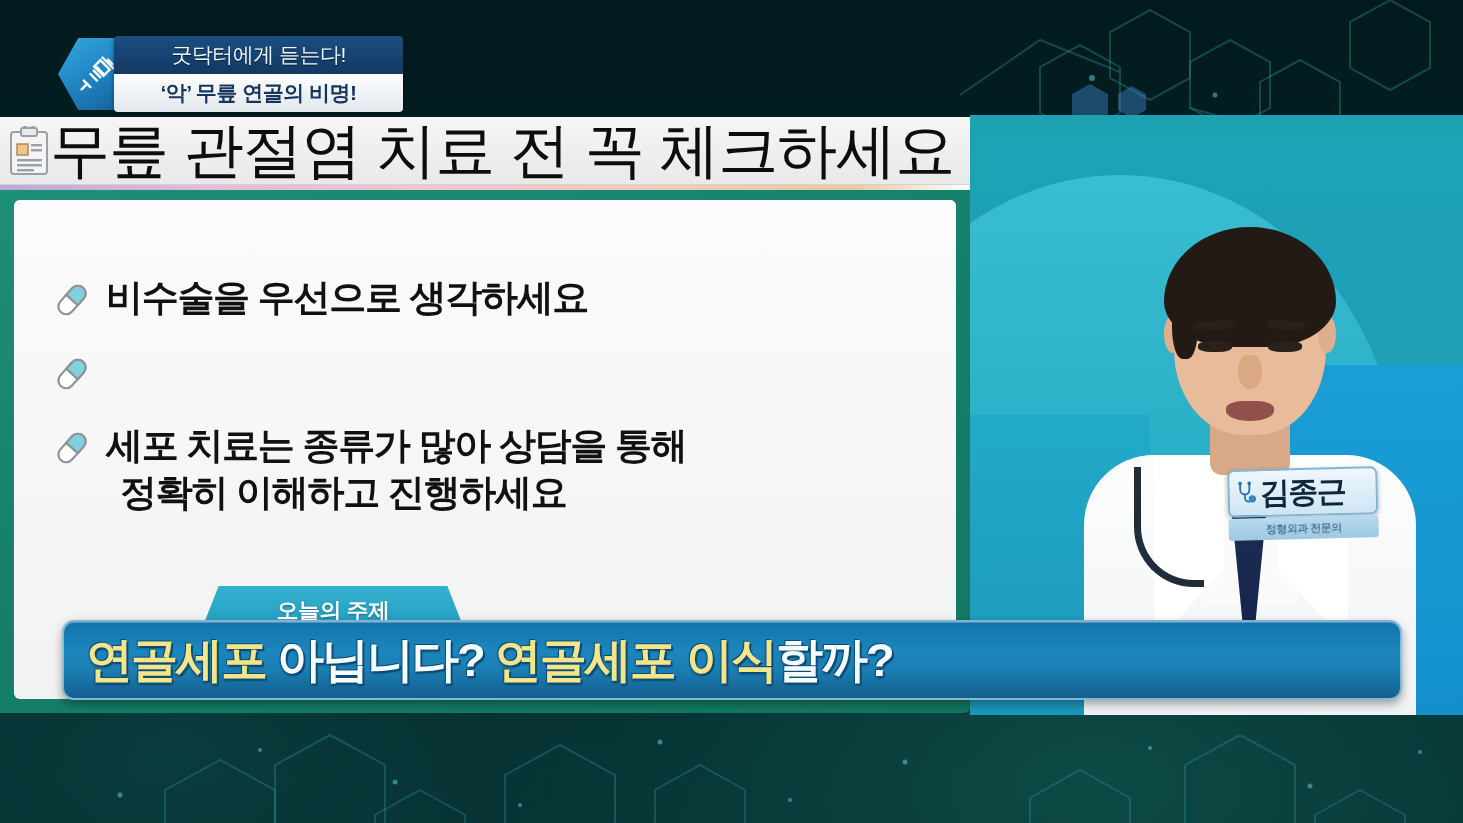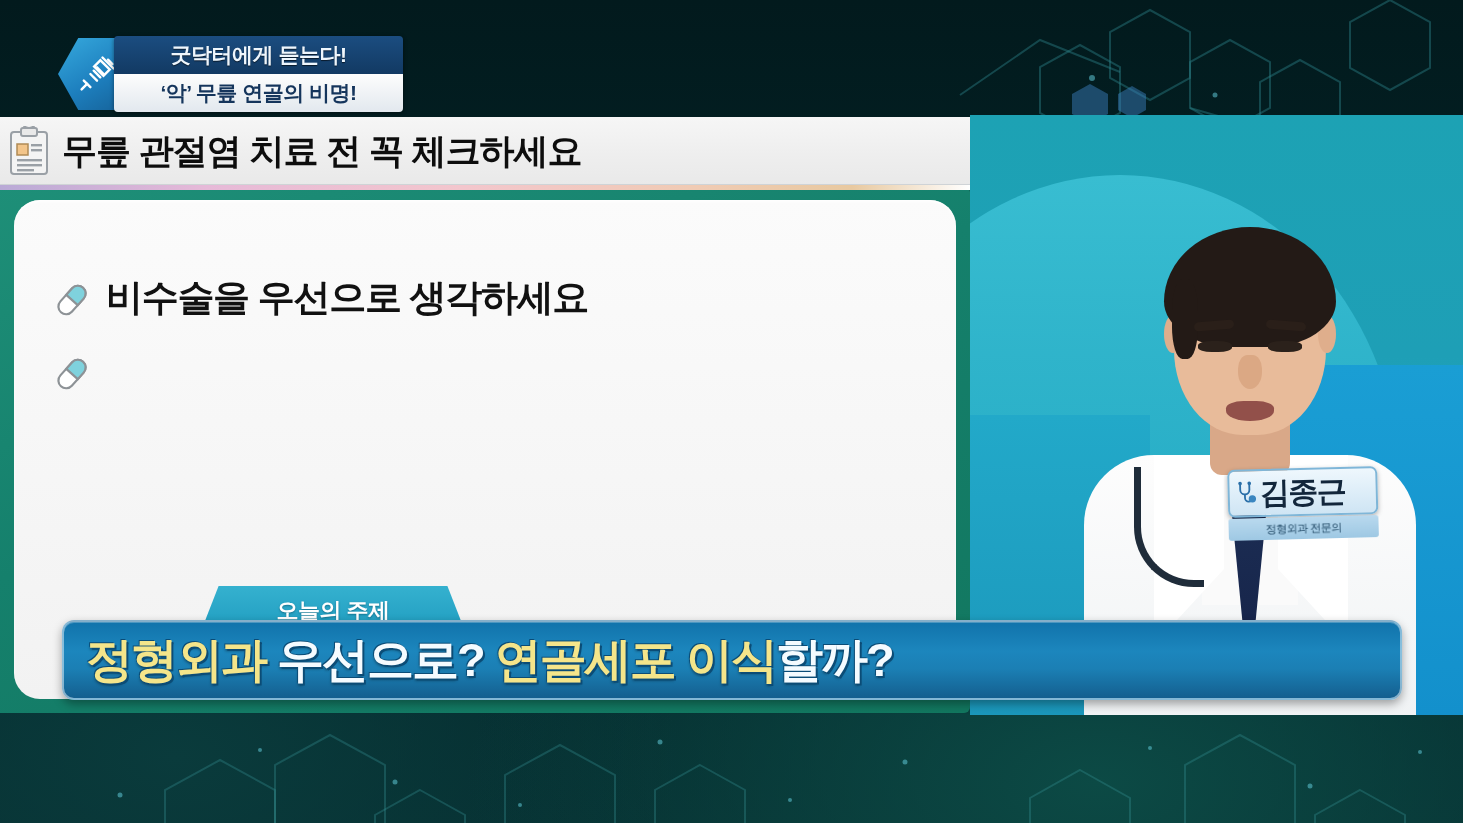--- a/index.html
+++ b/index.html
@@ -34,21 +34,21 @@
   }
   #badge .hex svg { width:44px; height:44px; transform:rotate(0deg); }
   #badge .lines {
     position:absolute; left:56px; top:0; width:289px; height:76px;
     border-radius:4px; overflow:hidden;
     box-shadow:0 1px 4px rgba(0,0,0,.45);
   }
   #badge .l1 {
     height:38px;
     background:linear-gradient(180deg,#1b4d80 0%,#123a63 100%);
-    color:#eef6fd; font-size:21px; font-weight:bold;
+    color:#eef6fd; font-size:21px; font-weight:normal;
     display:flex; align-items:center; justify-content:center;
     letter-spacing:-0.5px;
     text-shadow:0 1px 1px rgba(0,0,0,.6);
   }
   #badge .l2 {
     height:38px;
     background:linear-gradient(180deg,#fdfdfd 0%,#e2e8ee 100%);
     color:#15355c; font-size:21px; font-weight:bold;
     display:flex; align-items:center; justify-content:center;
     letter-spacing:-0.5px;
@@ -57,40 +57,40 @@
   
   #frame {
     position:absolute; left:-14px; top:186px; width:984px; height:527px;
     background:linear-gradient(160deg,#1e8f78 0%,#15806c 45%,#12775f 100%);
     border-radius:6px;
     z-index:4;
   }
   #panel {
     position:absolute; left:28px; top:14px; right:14px; bottom:14px;
     background:linear-gradient(180deg,#fbfbfb 0%,#f2f2f2 100%);
-    border-radius:26px;
+    border-radius:6px;
     box-shadow:inset 0 2px 3px rgba(255,255,255,.9);
     padding-left:12px;
   }
 
   
   #headerbar {
     position:absolute; left:-10px; top:117px; width:980px; height:68px;
     background:linear-gradient(180deg,#f6f6f6 0%,#eeeeee 55%,#e9e9e9 100%);
     z-index:6;
     display:flex; align-items:center;
     box-shadow:0 -1px 0 #cfd3d6 inset;
   }
   #headerbar::after {
     content:""; position:absolute; left:0; bottom:-5px; width:100%; height:5px;
     background:linear-gradient(90deg,#b7a9d6 0%,#e6b9d8 22%,#f3c6cd 48%,#f0cbb4 72%,#e8c9a0 88%,#ffffff 100%);
   }
   #clipboard-icon { margin-left:18px; width:42px; height:50px; flex:0 0 auto; }
   #header-title {
-    margin-left:12px; font-size:35px; font-weight:bold; color:#0d0d0d;
+    margin-left:0; font-size:60px; font-weight:normal; color:#0d0d0d;
     letter-spacing:-1px; white-space:nowrap;
   }
 
   
   #bullets {
     position:absolute; left:36px; top:74px; right:30px;
     z-index:5;
   }
   .bullet-row { display:flex; align-items:flex-start; margin-bottom:26px; }
   .pill-icon { flex:0 0 auto; width:44px; height:44px; margin-top:4px; }
@@ -361,20 +361,32 @@
 
       <div class="bullet-row">
         <svg class="pill-icon" viewBox="0 0 40 40">
           <g transform="rotate(42 20 20)">
             <rect x="13" y="5" width="14" height="30" rx="7" fill="#ffffff" stroke="#8d9296" stroke-width="2"></rect>
             <path d="M13 12 a7 7 0 0 1 14 0 v8 h-14 z" fill="#7fd2dd" stroke="#8d9296" stroke-width="2"></path>
           </g>
         </svg>
       </div>
 
+      <div class="bullet-row">
+        <svg class="pill-icon" viewBox="0 0 40 40">
+          <g transform="rotate(42 20 20)">
+            <rect x="13" y="5" width="14" height="30" rx="7" fill="#ffffff" stroke="#8d9296" stroke-width="2"></rect>
+            <path d="M13 12 a7 7 0 0 1 14 0 v8 h-14 z" fill="#7fd2dd" stroke="#8d9296" stroke-width="2"></path>
+          </g>
+        </svg>
+        <div class="bullet-text">
+          <span>세포 치료는 종류가 많아 상담을 통해</span>
+          <span class="ln2">정확히 이해하고 진행하세요</span>
+        </div>
+      </div>
 
     </div>
   </div>
 </div>
 
 <div id="headerbar">
   <svg id="clipboard-icon" viewBox="0 0 42 50">
     <rect x="3" y="6" width="36" height="42" rx="3" fill="#f4f4f4" stroke="#9aa0a6" stroke-width="2"></rect>
     <path d="M14 6 a7 7 0 0 1 14 0" fill="#f4f4f4" stroke="#9aa0a6" stroke-width="2"></path>
     <rect x="13" y="2" width="16" height="8" rx="2" fill="#e9e9e9" stroke="#9aa0a6" stroke-width="2"></rect>
@@ -389,15 +401,15 @@
   </svg>
   <div id="header-title">무릎 관절염 치료 전 꼭 체크하세요</div>
 </div>
 
 <div id="topic-tab">
   <span>오늘의 주제</span>
 </div>
 
 <div id="banner">
   <div class="htext">
-    <span class="hl-y">정형외과</span><span class="hl-w"> 우선으로? </span><span class="hl-y">연골세포 이식</span><span class="hl-w">할까?</span>
+    <span class="hl-y">연골세포</span><span class="hl-w"> 아닙니다? </span><span class="hl-y">연골세포 이식</span><span class="hl-w">할까?</span>
   </div>
 </div>
 
 </body></html>

